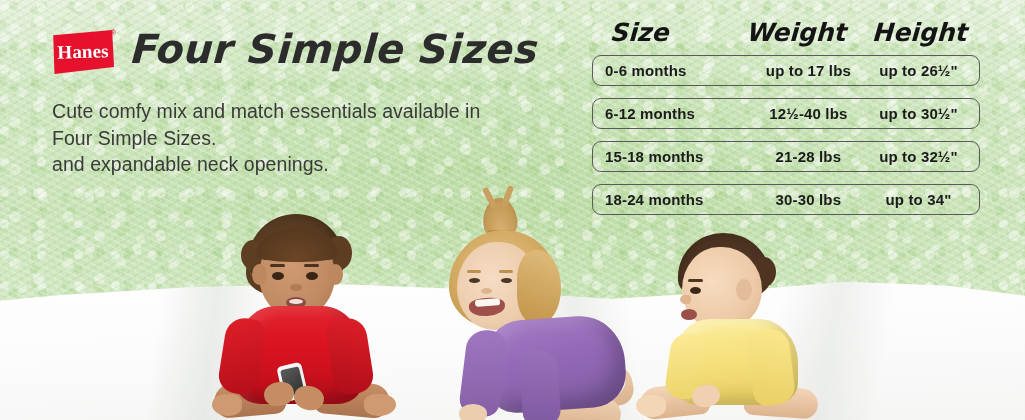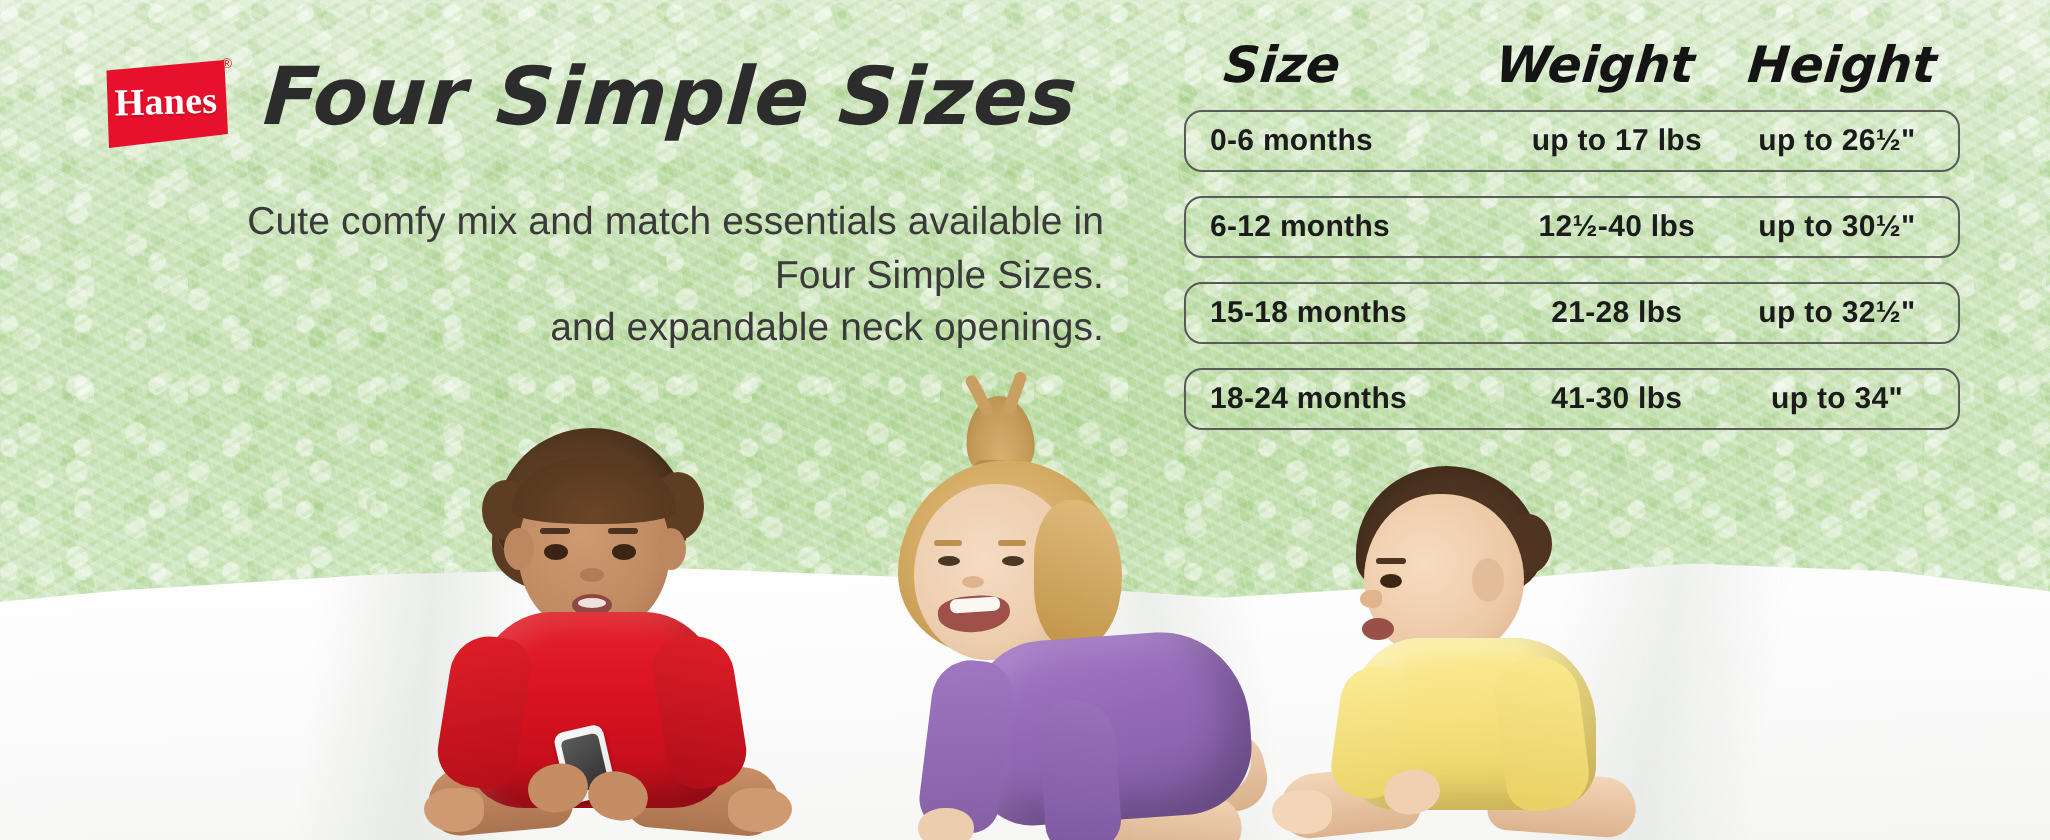--- a/index.html
+++ b/index.html
@@ -84,21 +84,20 @@
     transform:skewX(-4deg);
     transform-origin:left center;
     white-space:nowrap;
   }
 
   #blurb {
     margin-top:20px;
     font-size:19.5px; line-height:26.5px;
     color:#3a3a3a;
     letter-spacing:.05px;
-    text-align:right;
   }
   #blurb p { margin:0; }
 
   
   #table { position:absolute; left:592px; top:18px; width:388px; }
 
   #thead { display:flex; padding:0 12px; margin-bottom:7px; }
   .th {
     font-family:"DejaVu Sans", sans-serif;
     font-style:italic; font-weight:700;
@@ -476,19 +475,19 @@
     </div>
 
     <div class="trow">
       <div class="td c-size">15-18 months</div>
       <div class="td c-weight">21-28 lbs</div>
       <div class="td c-height">up to 32½"</div>
     </div>
 
     <div class="trow">
       <div class="td c-size">18-24 months</div>
-      <div class="td c-weight">41-30 lbs</div>
+      <div class="td c-weight">30-30 lbs</div>
       <div class="td c-height">up to 34"</div>
     </div>
 
   </div>
 
 </div>
 
 </body></html>

